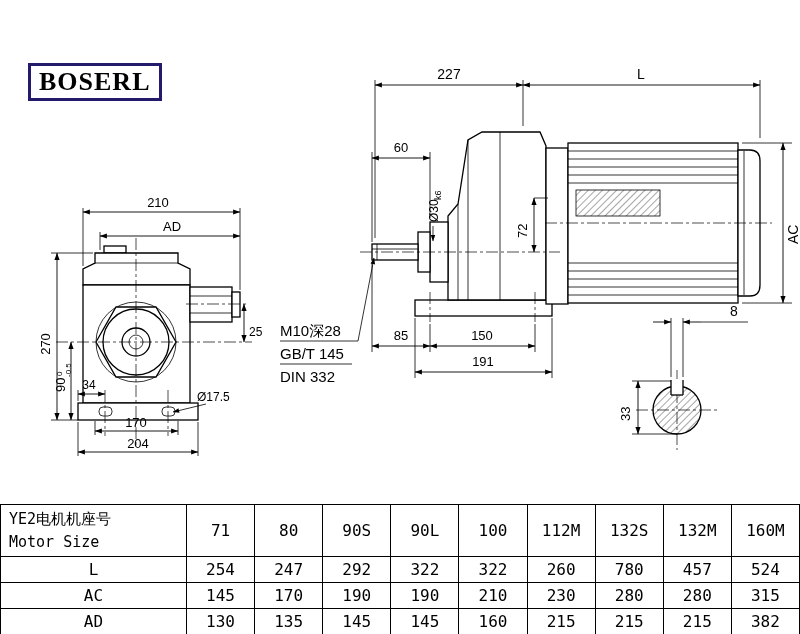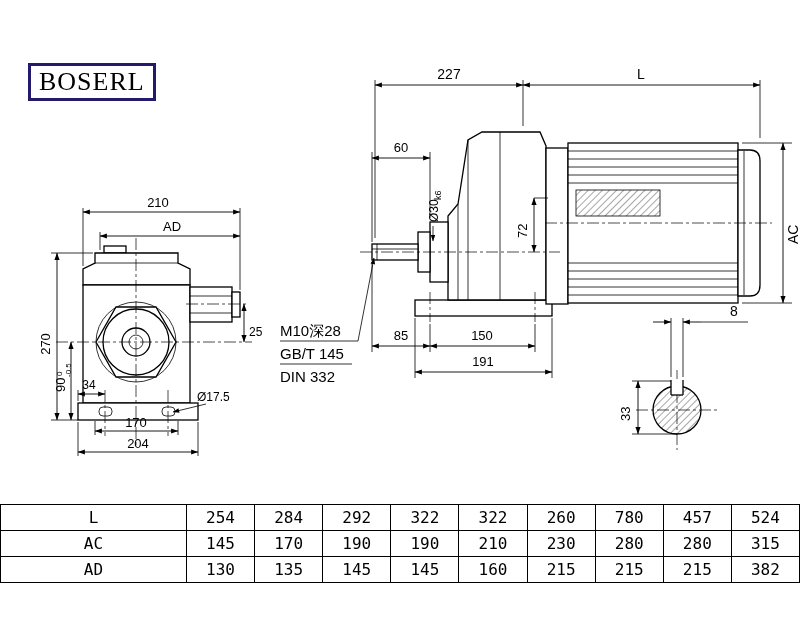--- a/index.html
+++ b/index.html
@@ -4,21 +4,21 @@
 <style>
   * { margin:0; padding:0; box-sizing:border-box; }
   html,body { background:#fff; }
   body { width:800px; height:634px; position:relative; overflow:hidden;
          font-family:"Liberation Sans", sans-serif; color:#000; }
   .page { position:absolute; inset:0; background:#fff; }
   .title { position:absolute; left:44px; top:12px; font-size:28px; font-weight:bold;
            letter-spacing:1px; white-space:nowrap; }
   .logo-box { position:absolute; left:28px; top:63px; border:3px solid #241a6b;
               padding:0 8px; background:#fff; }
-  .logo-box span { font-family:"Liberation Serif", serif; font-size:26px; font-weight:normal;
+  .logo-box span { font-family:"Liberation Serif", serif; font-size:26px; font-weight:bold;
                    line-height:32px; letter-spacing:1px; }
   svg.drawing { position:absolute; left:0; top:0; }
   svg text { font-family:"Liberation Sans", sans-serif; fill:#000; }
   .f8{font-size:8px}.f9{font-size:9px}.f12{font-size:12px}.f13{font-size:13px}
   .f14{font-size:14px}.f15{font-size:15px}
   .mid{text-anchor:middle}
   .o  { stroke:#000; stroke-width:1.3; fill:none; }
   .of { stroke:#000; stroke-width:1.3; fill:#fff; }
   .t  { stroke:#000; stroke-width:0.8; fill:none; }
   .d  { stroke:#000; stroke-width:0.9; fill:none; }
@@ -233,24 +233,39 @@
         <col>
         <col>
         <col>
         <col>
         <col>
         <col>
         <col>
         <col>
     </colgroup>
     <tbody>
+      <tr class="hdr">
+        <th class="mlabel">
+          <div>YE2电机机座号</div>
+          <div>Motor Size</div>
+        </th>
+        <td>71</td>
+        <td>80</td>
+        <td>90S</td>
+        <td>90L</td>
+        <td>100</td>
+        <td>112M</td>
+        <td>132S</td>
+        <td>132M</td>
+        <td>160M</td>
+      </tr>
       <tr class="row">
         <th>L</th>
         <td>254</td>
-        <td>284</td>
+        <td>247</td>
         <td>292</td>
         <td>322</td>
         <td>322</td>
         <td>260</td>
         <td>780</td>
         <td>457</td>
         <td>524</td>
       </tr>
       <tr class="row">
         <th>AC</th>

